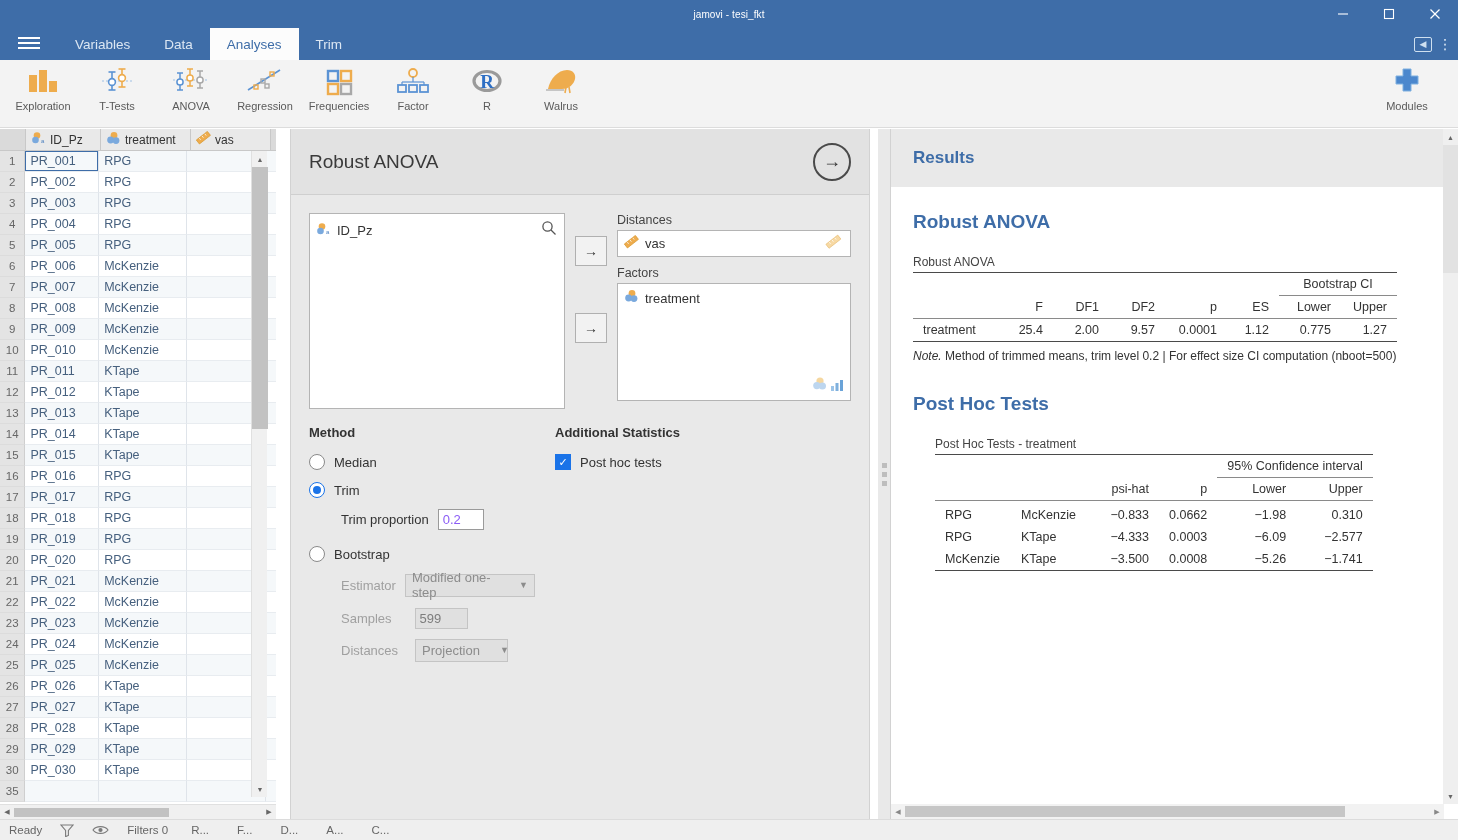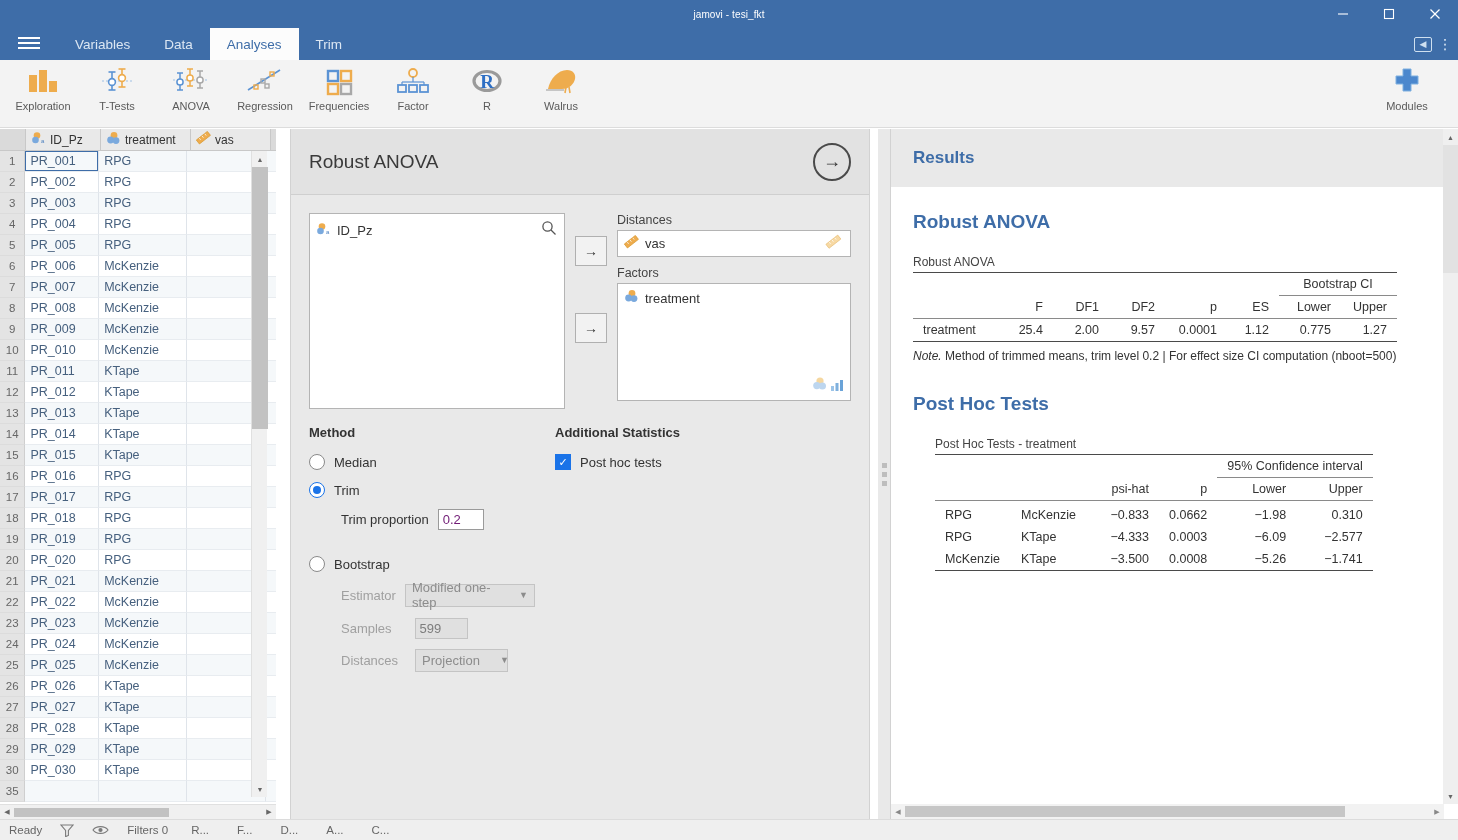--- a/index.html
+++ b/index.html
@@ -165,21 +165,21 @@
     display:flex; align-items:center; justify-content:center; flex:none;
   }
   .radio.on { border-color:#1a73e8; }
   .radio.on::after { content:''; width:8px; height:8px; border-radius:50%; background:#1a73e8; }
   .radio-lbl { font-size:13px; color:#333; }
   .indent { padding-left:32px; display:flex; align-items:center; gap:9px; height:30px; }
   .fld-lbl { font-size:13px; color:#333; }
   .fld-lbl.dim { color:#a0a0a0; }
   .txtin {
     height:21px; background:#fff; border:1px solid #9a9a9a; font-size:13px;
-    color:#701a75; padding:0 4px; display:flex; align-items:center;
+    color:#8b5cf6; padding:0 4px; display:flex; align-items:center;
   }
   .txtin.dim { background:#e0e0e0; border-color:#c4c4c4; color:#7d7d7d; }
   .selin {
     height:23px; background:#e0e0e0; border:1px solid #c4c4c4; font-size:13px;
     color:#8c8c8c; padding:0 6px; display:flex; align-items:center; gap:20px;
   }
   .selin .cv { margin-left:auto; font-size:9px; }
   .chk-row { display:flex; align-items:center; gap:9px; height:28px; }
   .chkbox {
     width:16px; height:16px; background:#1a73e8; border:1px solid #1a73e8;
@@ -808,21 +808,21 @@
           <div class="radio-row">
             <span class="radio on"></span>
             <span class="radio-lbl">Trim</span>
           </div>
 
           <div class="indent">
             <span class="fld-lbl">Trim proportion</span>
             <span class="txtin" style="width:46px;">0.2</span>
           </div>
 
-          <div class="radio-row" style="margin-top:16px;">
+          <div class="radio-row" style="margin-top:6px;">
             <span class="radio"></span>
             <span class="radio-lbl">Bootstrap</span>
           </div>
 
           <div class="indent" style="height:34px;">
             <span class="fld-lbl dim">Estimator</span>
             <span class="selin" style="width:130px;">
               <span>Modified one-step</span>
               <span class="cv">▼</span>
             </span>

